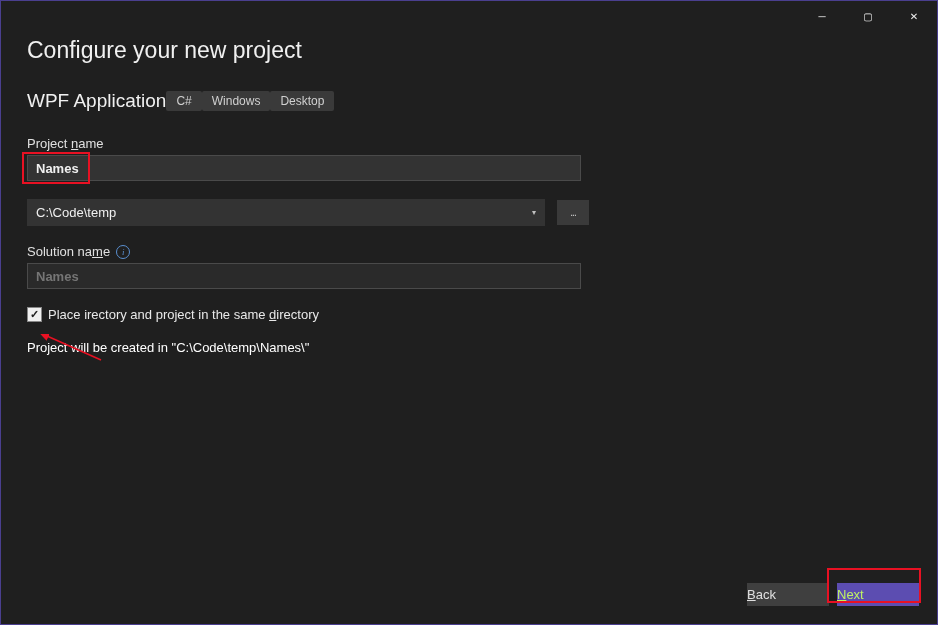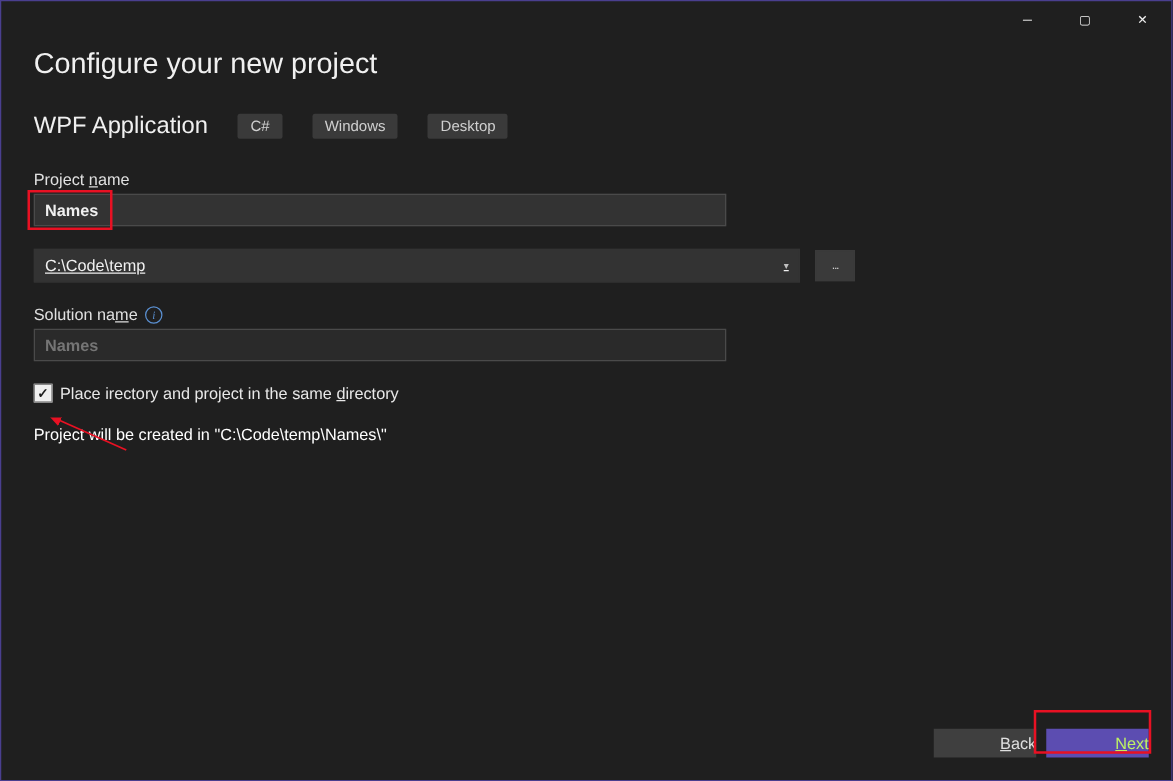--- a/index.html
+++ b/index.html
@@ -32,21 +32,21 @@
       padding: 6px 26px 0 26px;
     }
     .main-title {
       font-size: 23px;
       font-weight: 400;
       margin-bottom: 26px;
     }
     .template-row {
       display: flex;
       align-items: center;
-      gap: 24px;
+      gap: 0;
       margin-bottom: 24px;
     }
     .template-name {
       font-size: 19px;
       font-weight: 400;
     }
     .tag {
       background: #3a3a3a;
       color: #d0d0d0;
       font-size: 12px;
@@ -79,31 +79,30 @@
     }
     .field-group {
       margin-bottom: 18px;
     }
     .location-row {
       display: flex;
       align-items: center;
       gap: 12px;
     }
     .dropdown {
-      width: 613px;
+      width: 518px;
       height: 27px;
       background: #333333;
       border: 1px solid #333333;
       color: #f0f0f0;
       padding: 0 8px;
       font-size: 13px;
       display: flex;
       align-items: center;
       justify-content: space-between;
-      text-decoration: underline;
     }
     .dropdown-arrow {
       font-size: 8px;
       color: #c0c0c0;
     }
     .browse-btn {
       width: 32px;
       height: 25px;
       background: #3a3a3a;
       border: 1px solid #3a3a3a;
@@ -160,21 +159,21 @@
       right: 18px;
       display: flex;
       gap: 8px;
     }
     .btn {
       width: 82px;
       height: 23px;
       font-size: 13px;
       display: flex;
       align-items: center;
-      justify-content: flex-end;
+      justify-content: flex-start;
       font-family: inherit;
     }
     .btn-back {
       background: #3f3f3f;
       color: #e0e0e0;
     }
     .btn-next {
       background: #5c4db1;
       color: #bef264;
     }

